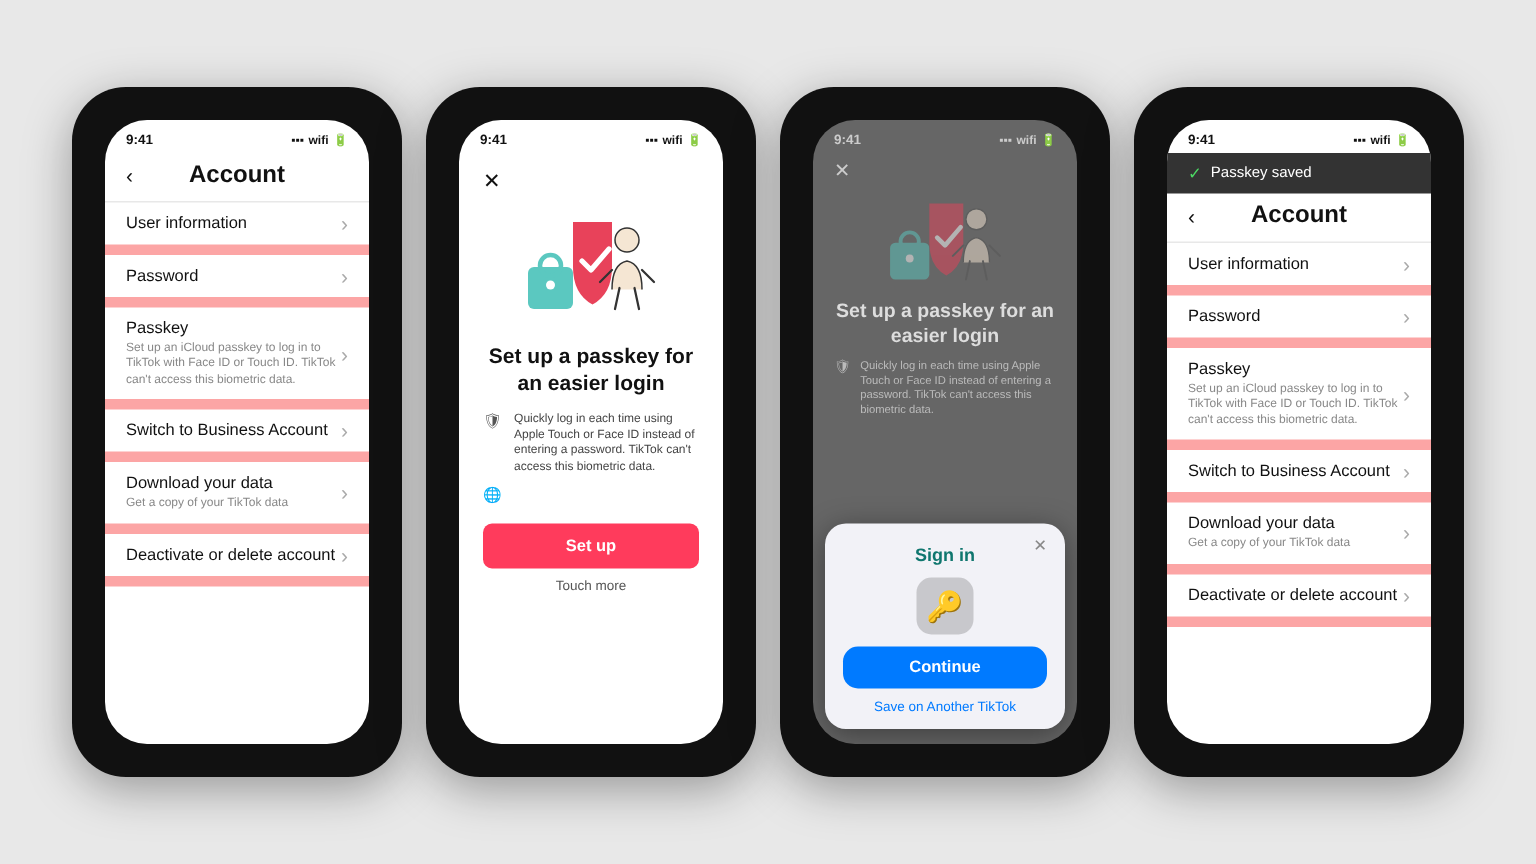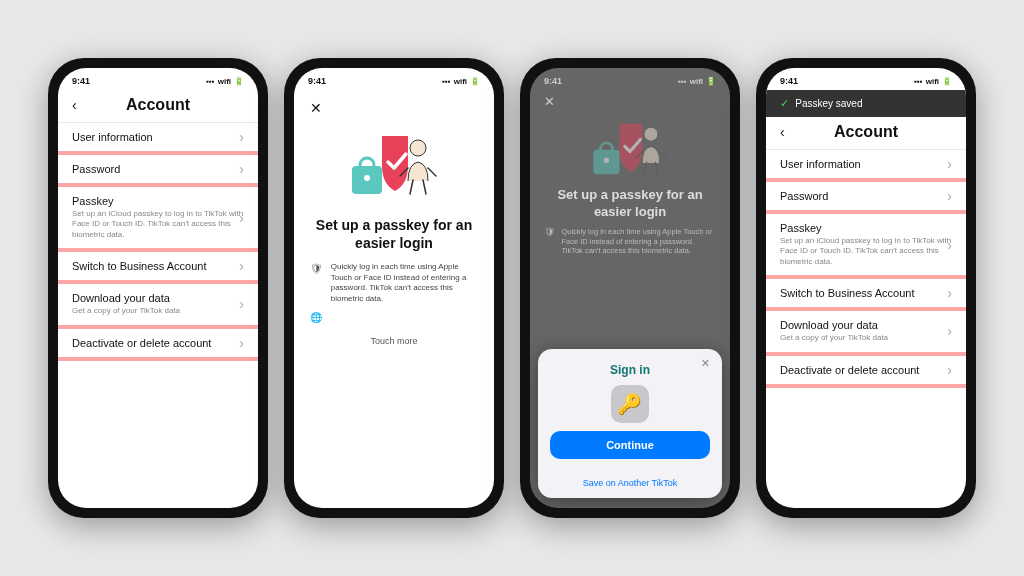--- a/index.html
+++ b/index.html
@@ -21,21 +21,21 @@
       justify-content: center;
       align-items: center;
       gap: 16px;
       padding: 20px;
     }
     .phone {
       width: 220px;
       height: 460px;
       background: #111;
       border-radius: 36px;
-      padding: 10px;
+      padding: 22px;
       box-shadow: 0 8px 32px rgba(0,0,0,0.35);
       position: relative;
       flex-shrink: 0;
     }
     .phone-screen {
       width: 100%;
       height: 100%;
       background: #fff;
       border-radius: 28px;
       overflow: hidden;
@@ -81,21 +81,21 @@
     }
     .menu-list {
       flex: 1;
       overflow: hidden;
       padding: 0;
     }
     .menu-item {
       display: flex;
       flex-direction: column;
       padding: 8px 14px;
-      border-bottom: 4px solid #fca5a5;
+      border-bottom: 7px solid #fca5a5;
       position: relative;
     }
     .menu-item::after {
       content: '›';
       position: absolute;
       right: 14px;
       top: 50%;
       transform: translateY(-50%);
       font-size: 14px;
       color: #aaa;
@@ -278,20 +278,21 @@
           </svg>
         </div>
         <div class="passkey-setup-title">Set up a passkey for an easier login</div>
         <div class="setup-feature">
           <span class="feat-icon">🛡</span>
           <span class="feat-text">Quickly log in each time using Apple Touch or Face ID instead of entering a password. TikTok can't access this biometric data.</span>
         </div>
         <div class="setup-feature">
           <span class="feat-icon">🌐</span>
         </div>
+        <button class="setup-btn">Set up</button>
         <div class="learn-more">Touch more</div>
       </div>
     </div>
   </div>
 
   <div class="phone">
     <div class="phone-screen" style="background:#666; position:relative;">
       <div class="status-bar" style="color:#ccc;">
         <span>9:41</span>
         <div class="status-icons">
@@ -322,21 +323,21 @@
         <div style="display:flex; gap:6px; margin-bottom:5px;">
           <span style="font-size:9px; color:#bbb; flex-shrink:0;">🛡</span>
           <span style="font-size:7.5px; color:#bbb; line-height:1.3;">Quickly log in each time using Apple Touch or Face ID instead of entering a password. TikTok can't access this biometric data.</span>
         </div>
       </div>
 
       <div style="position:absolute; bottom:10px; left:8px; right:8px; background:#f2f2f7; border-radius:14px; padding:14px 12px 10px; box-shadow: 0 4px 20px rgba(0,0,0,0.4);">
         <div style="position:absolute; top:8px; right:12px; color:#888; font-size:11px;">✕</div>
         <div style="font-size:12px; font-weight:700; color:#0f766e; text-align:center; margin-bottom:8px;">Sign in</div>
         <div style="width:38px; height:38px; background:#c8c8cc; border-radius:10px; display:flex; align-items:center; justify-content:center; margin:0 auto 8px; font-size:20px;">🔑</div>
-        <button style="background:#007aff; color:#fff; border:none; border-radius:10px; padding:8px; font-size:11px; font-weight:600; cursor:pointer; width:100%; margin-bottom:19px;">Continue</button>
+        <button style="background:#007aff; color:#fff; border:none; border-radius:10px; padding:8px; font-size:11px; font-weight:600; cursor:pointer; width:100%; margin-bottom:7px;">Continue</button>
         <div style="text-align:center; font-size:9px; color:#007aff;">Save on Another TikTok</div>
       </div>
     </div>
   </div>
 
   <div class="phone">
     <div class="phone-screen">
       <div class="status-bar">
         <span>9:41</span>
         <div class="status-icons">

